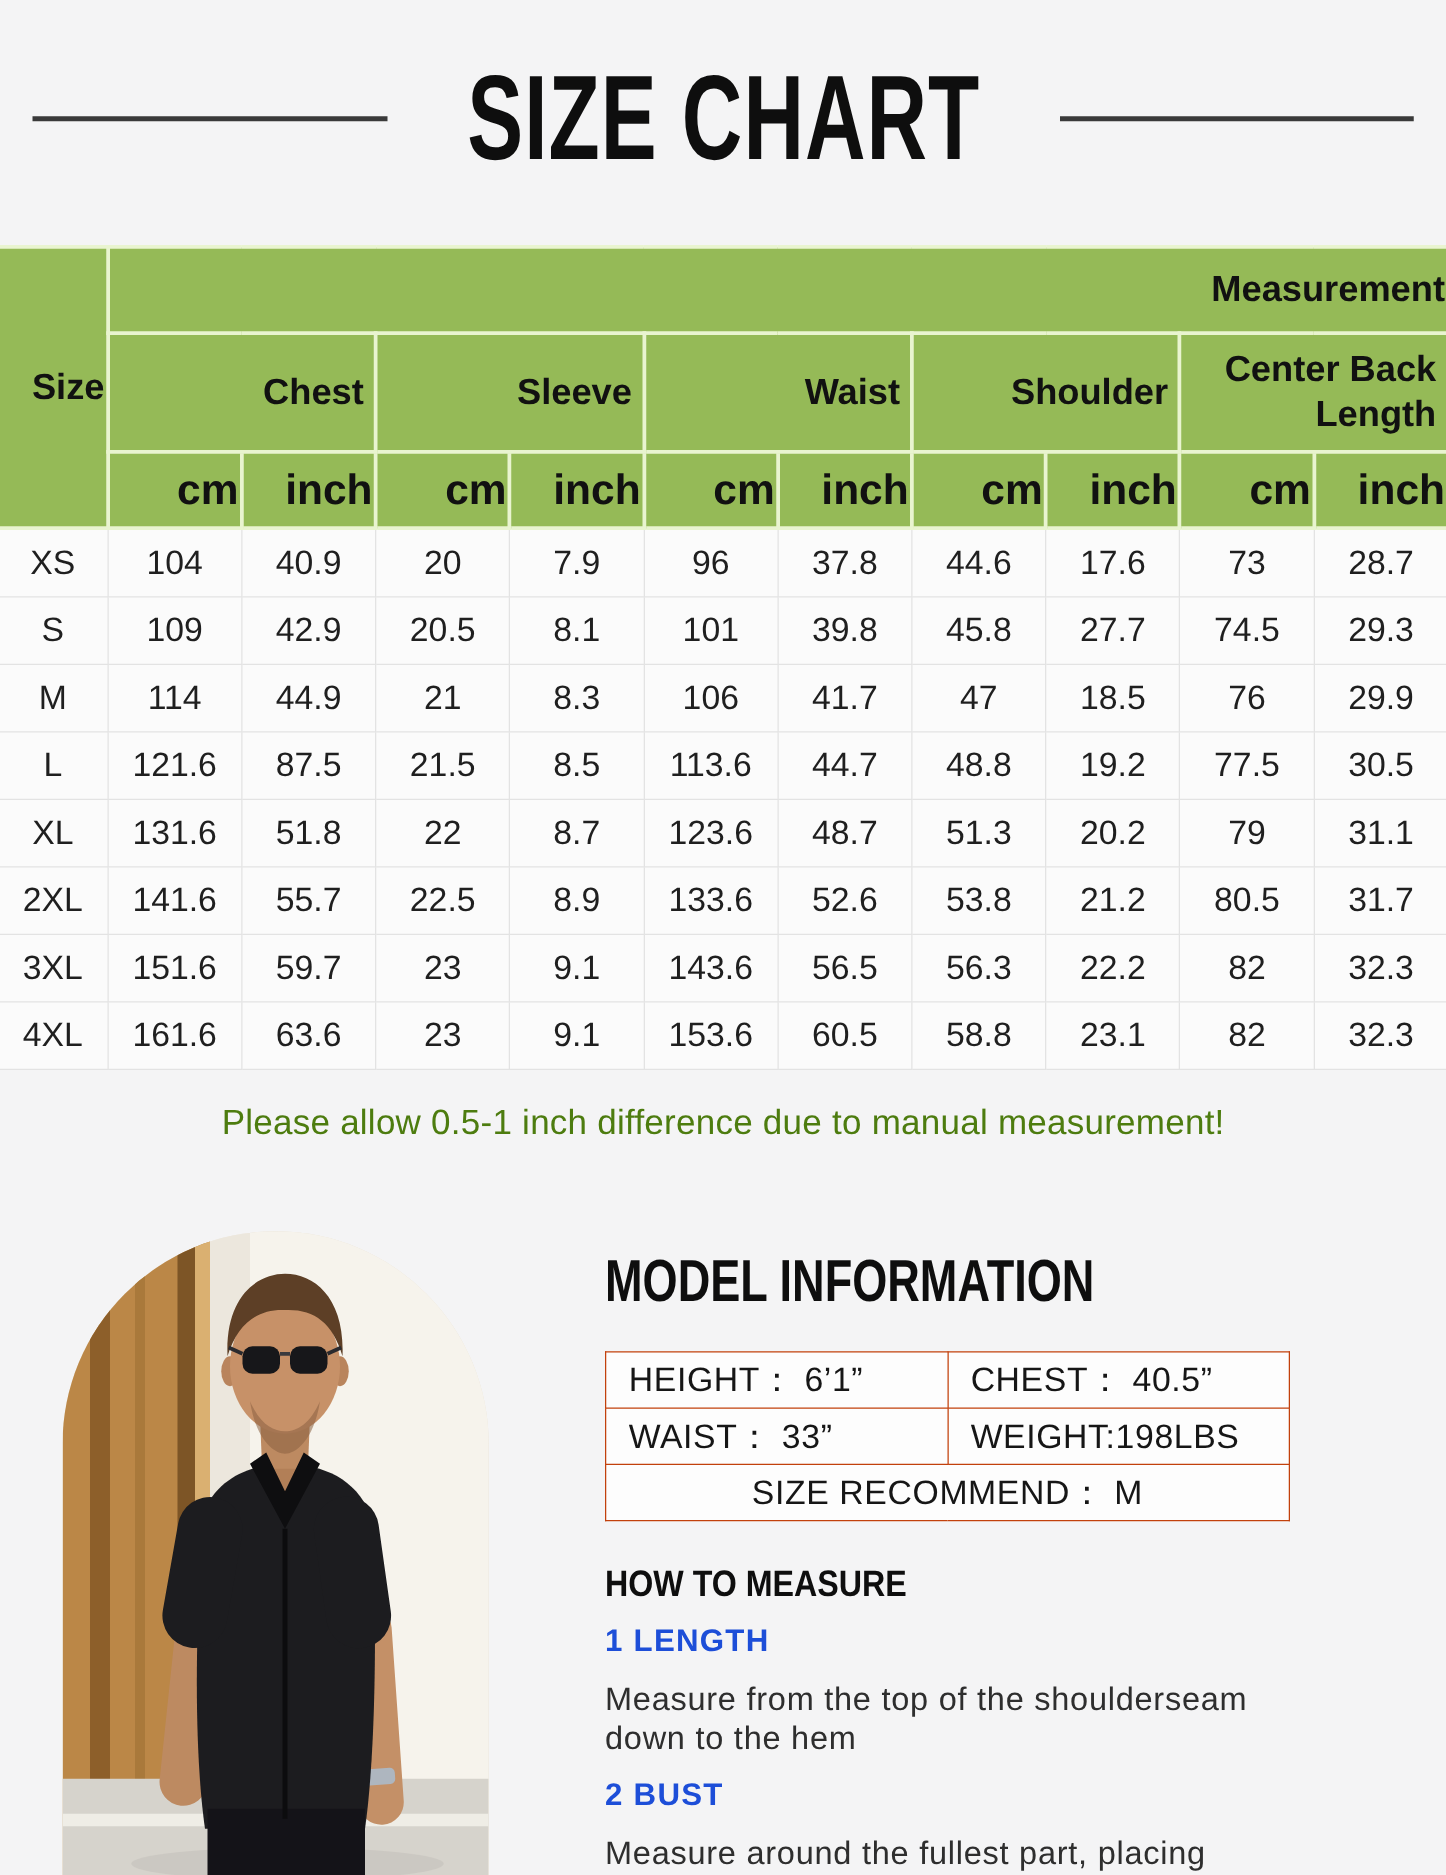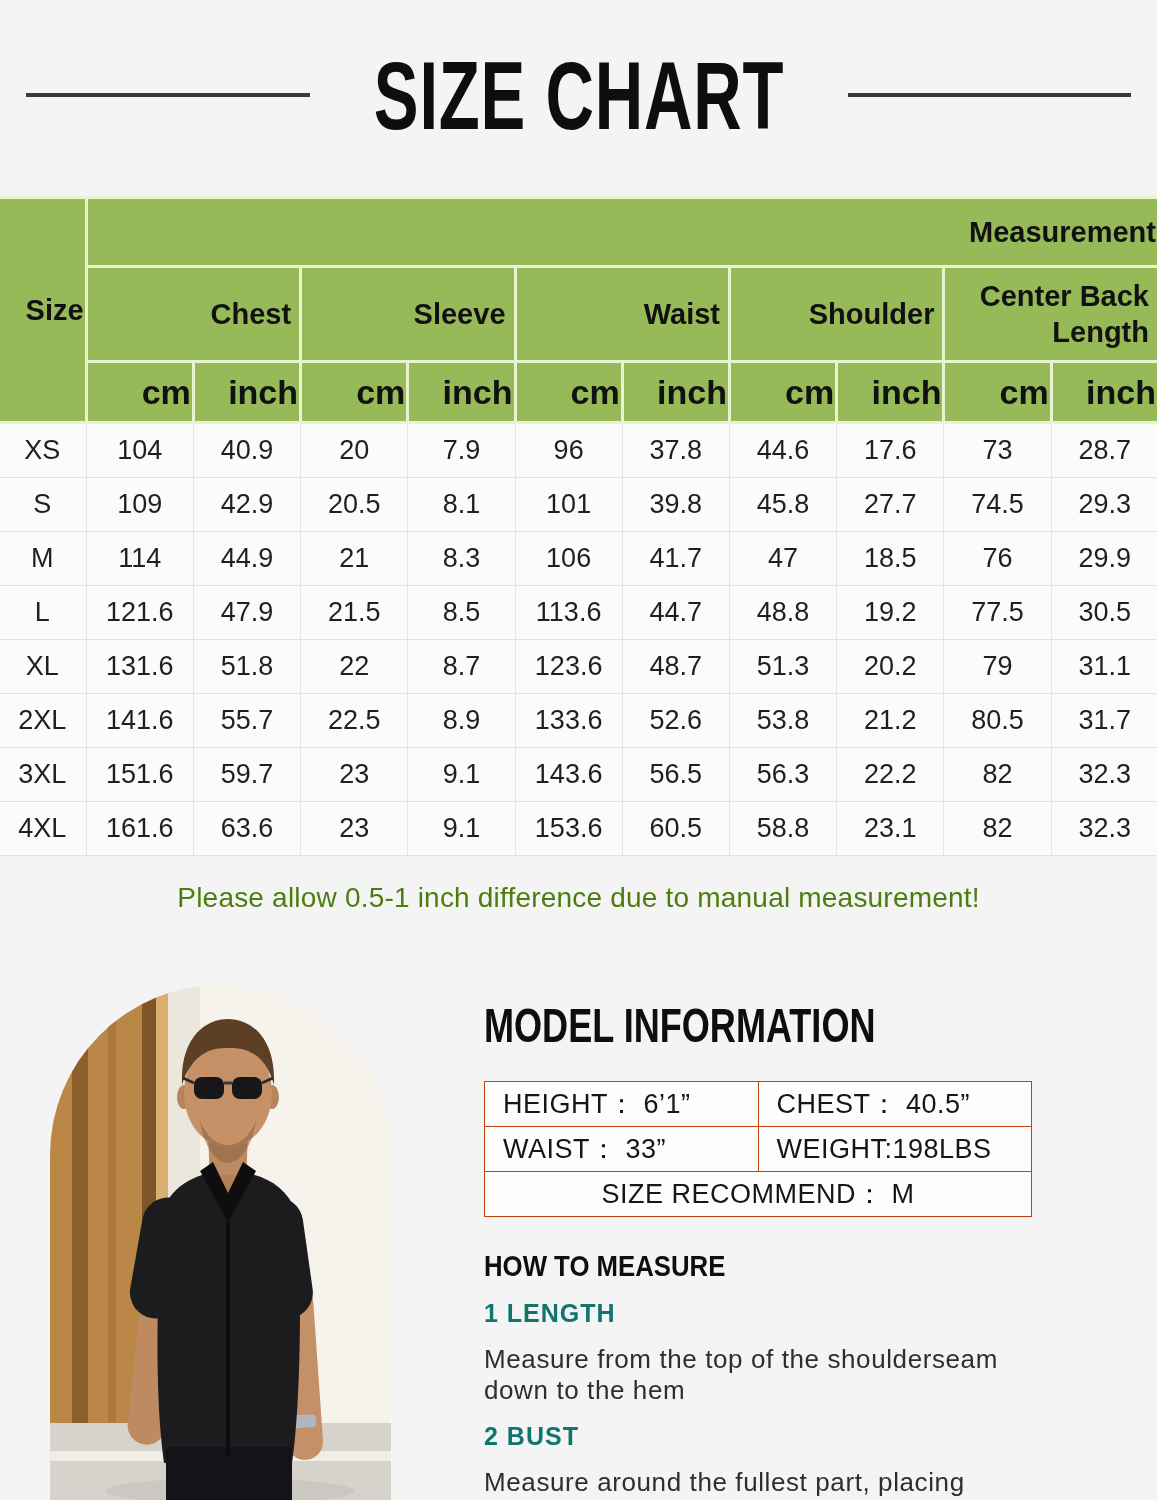--- a/index.html
+++ b/index.html
@@ -58,21 +58,21 @@
     border:1px solid #c2410c; height:44px; font-size:27px; color:#161616;
     padding:0 0 0 18px; letter-spacing:0.5px; width:50%;
   }
   .model-table td.center{ text-align:center; padding:0;}
 
   .htm-heading{
     margin:34px 0 0 0; font-size:28px; font-weight:900; color:#0e0e0e;
     display:inline-block; transform:scale(0.92,1.05); transform-origin:left center; white-space:nowrap;
   }
   #htm-lines p{margin:0; color:#242424;}
-  #htm-lines .htm-label{margin-top:16px; font-size:25px; font-weight:700; letter-spacing:1px; color:#0f766e;}
+  #htm-lines .htm-label{margin-top:16px; font-size:25px; font-weight:700; letter-spacing:1px; color:#1d4ed8;}
   #htm-lines .htm-body{margin-top:16px; font-size:26px; font-weight:400; letter-spacing:0.6px; color:#2e2e2e;}
 </style>
 </head>
 <body>
 
 <div class="page">
 
   <div class="title-row">
     <div class="rule"></div>
     <h1 class="page-title">SIZE CHART</h1>
@@ -154,21 +154,21 @@
           <td>106</td>
           <td>41.7</td>
           <td>47</td>
           <td>18.5</td>
           <td>76</td>
           <td>29.9</td>
         </tr>
         <tr>
           <td>L</td>
           <td>121.6</td>
-          <td>47.9</td>
+          <td>87.5</td>
           <td>21.5</td>
           <td>8.5</td>
           <td>113.6</td>
           <td>44.7</td>
           <td>48.8</td>
           <td>19.2</td>
           <td>77.5</td>
           <td>30.5</td>
         </tr>
         <tr>

